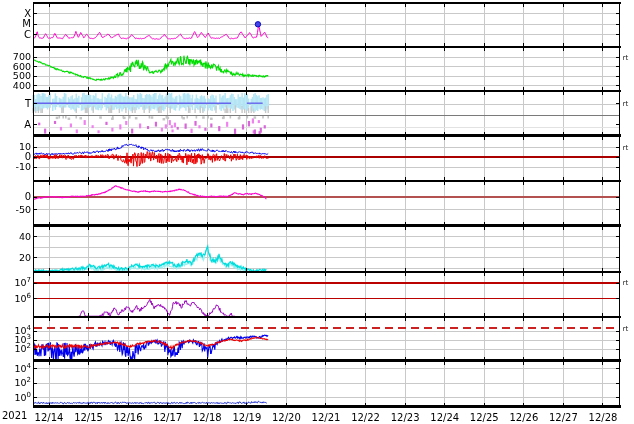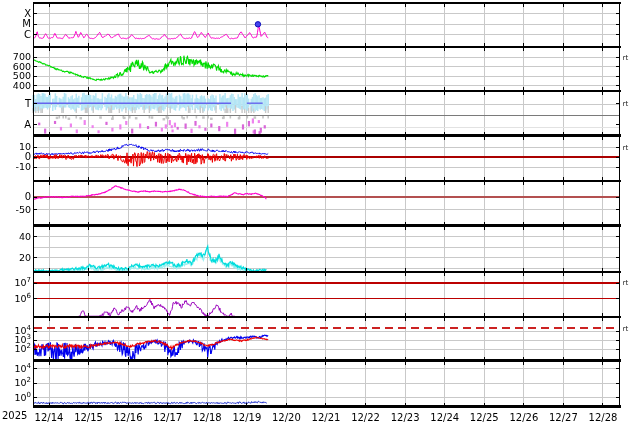--- a/index.html
+++ b/index.html
@@ -775,14 +775,14 @@
         <text x="563.41" y="420.5" text-anchor="middle" fill="#000" font-size="10" font-family="&quot;DejaVu Sans&quot;,sans-serif">12/27</text>
         <text x="602.98" y="420.5" text-anchor="middle" fill="#000" font-size="10" font-family="&quot;DejaVu Sans&quot;,sans-serif">12/28</text>
         <text x="622.5" y="59.5" text-anchor="start" fill="#222" font-size="7" font-family="&quot;DejaVu Sans&quot;,sans-serif">rt</text>
         <text x="622.5" y="105.5" text-anchor="start" fill="#222" font-size="7" font-family="&quot;DejaVu Sans&quot;,sans-serif">rt</text>
         <text x="622.5" y="149.5" text-anchor="start" fill="#222" font-size="7" font-family="&quot;DejaVu Sans&quot;,sans-serif">rt</text>
         <text x="622.5" y="284.5" text-anchor="start" fill="#222" font-size="7" font-family="&quot;DejaVu Sans&quot;,sans-serif">rt</text>
         <text x="622.5" y="330.5" text-anchor="start" fill="#222" font-size="7" font-family="&quot;DejaVu Sans&quot;,sans-serif">rt</text>
       </g>
       <circle cx="257.92960000000005" cy="24.314999999999998" r="2.7" fill="#4343ee" stroke="#0d0dbb" stroke-width="1"></circle>
     </svg>
-  <div class="year-label">2025</div>
+  <div class="year-label">2021</div>
 </div>
 
 </body></html>

